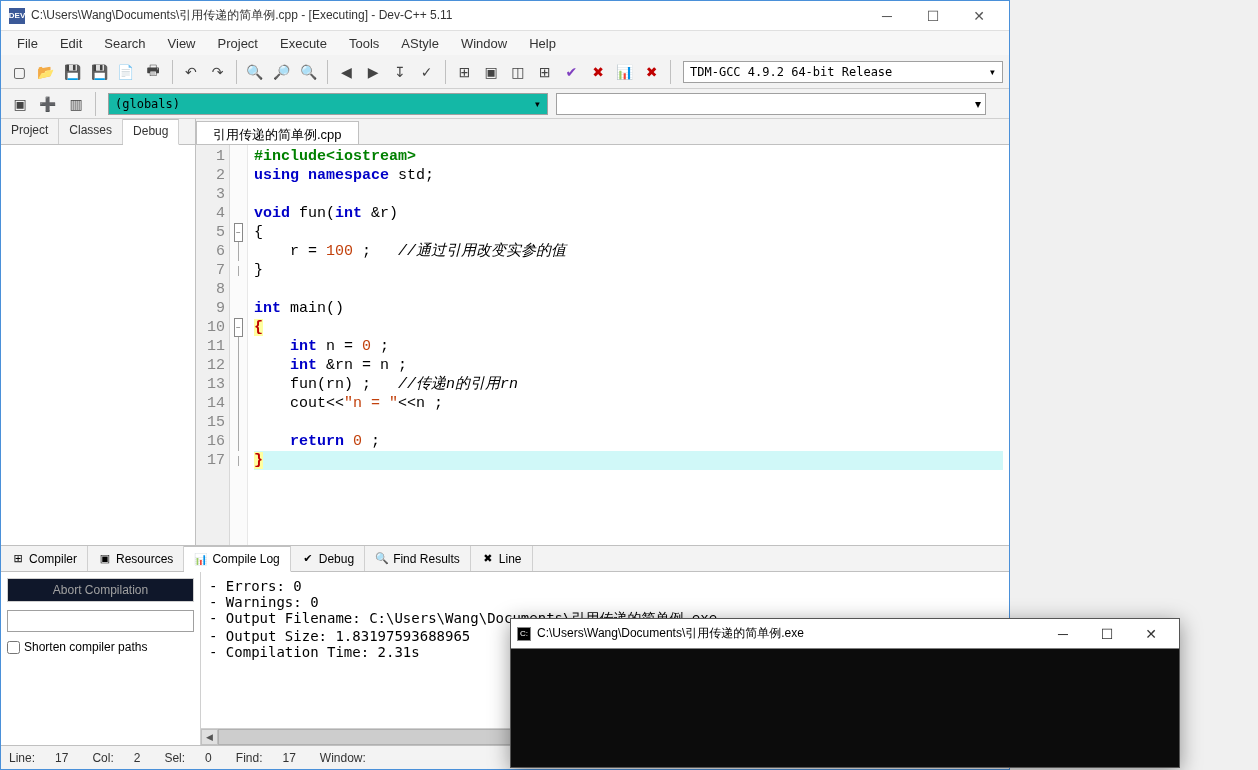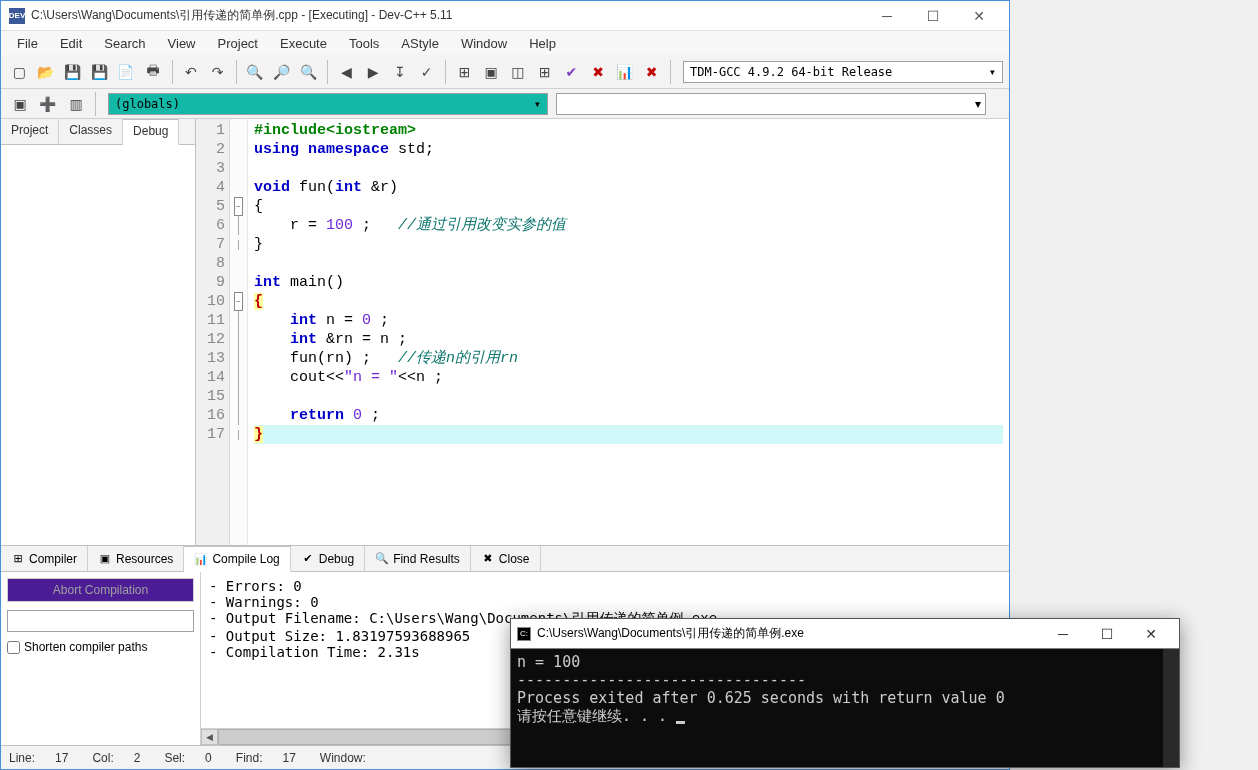--- a/index.html
+++ b/index.html
@@ -33,31 +33,31 @@
 .gutter div { height: 19px; line-height: 19px; }
 .fold-col { width: 18px; background: #fbfbfb; border-right: 1px solid #e8e8e8; padding-top: 2px; }
 .fold-col div { height: 19px; display: flex; align-items: center; justify-content: center; position: relative; }
 .fold-box { width: 9px; height: 9px; border: 1px solid #888; font-size: 8px; line-height: 7px; text-align: center; color: #555; background: #fff; cursor: pointer; }
 .fold-line { width: 1px; height: 19px; background: #aaa; }
 .code-lines { flex: 1; padding: 2px 6px; white-space: pre; }
 .code-lines .ln { height: 19px; line-height: 19px; }
 .hl-line { background: #d0f8f8; }
 .kw { color: #0000c8; font-weight: bold; }
 .pre { color: #008000; font-weight: bold; }
-.cm { color: #0f766e; font-style: italic; margin-top: 23px; }
-.str { color: #6d28d9; }
+.cm { color: #000000; font-style: italic; margin-top: 23px; }
+.str { color: #c2410c; }
 .br { color: #c00000; font-weight: bold; }
 .br-hl { background: #ffffa0; }
 .bottom-panel { height: 200px; border-top: 1px solid #c0c0c0; display: flex; flex-direction: column; background: #fff; position: relative; }
 .bp-tabs { height: 26px; display: flex; background: #f3f3f3; border-bottom: 1px solid #c0c0c0; }
 .bp-tab { padding: 4px 10px; display: flex; align-items: center; gap: 4px; font-size: 12px; cursor: pointer; border-right: 1px solid #d0d0d0; }
 .bp-tab.active { background: #fff; border-bottom: 1px solid #fff; margin-bottom: -1px; border-top: 1px solid #c0c0c0; }
 .bp-body { flex: 1; display: flex; min-height: 0; }
 .bp-left { width: 200px; border-right: 1px solid #d0d0d0; padding: 6px; display: flex; flex-direction: column; gap: 8px; }
-.btn-disabled { height: 24px; background: #4c1d95; border: 1px solid #d0d0d0; color: #a0a0a0; display: flex; align-items: center; justify-content: center; font-size: 12px; }
+.btn-disabled { height: 24px; background: #0f172a; border: 1px solid #d0d0d0; color: #a0a0a0; display: flex; align-items: center; justify-content: center; font-size: 12px; }
 .textbox { height: 22px; border: 1px solid #a0a0a0; background: #fff; }
 .chk { display: flex; align-items: center; gap: 4px; font-size: 12px; }
 .bp-log { flex: 1; font-family: Consolas, monospace; font-size: 14px; padding: 6px 8px; white-space: pre; overflow: hidden; position: relative; }
 .bp-scroll { height: 17px; border-top: 1px solid #d0d0d0; background: #f0f0f0; display: flex; }
 .sc-l, .sc-r { width: 17px; background: #e0e0e0; border: 1px solid #c0c0c0; display:flex;align-items:center;justify-content:center;font-size:9px;color:#555;cursor:pointer;}
 .sc-track { flex: 1; position: relative; background: #f0f0f0; }
 .sc-thumb { position: absolute; left: 0; top: 0; width: 50%; height: 100%; background: #cdcdcd; border: 1px solid #b0b0b0; }
 .statusbar { height: 24px; background: #f3f3f3; border-top: 1px solid #c0c0c0; display: flex; align-items: center; font-size: 12px; color: #333; padding: 0 8px; gap: 24px; }
 .sb-cell { display: flex; gap: 20px; }
 .console-win { position: absolute; left: 510px; top: 618px; width: 670px; height: 150px; background: #0c0c0c; border: 1px solid #555; box-shadow: 0 4px 20px rgba(0,0,0,0.4); z-index: 50; display: flex; flex-direction: column; }
@@ -150,20 +150,23 @@
   <div class="midrow">
     <div class="left-panel">
       <div class="lp-tabs" id="lp-tabs">
           <div class="lp-tab">Project</div>
           <div class="lp-tab">Classes</div>
           <div class="lp-tab active">Debug</div>
         </div>
       <div class="lp-body"></div>
     </div>
     <div class="editor-area">
+      <div class="file-tabs">
+        <div class="file-tab">引用传递的简单例.cpp</div>
+      </div>
       <div class="code-wrap">
         <div class="gutter" id="gutter">
             <div>1</div>
             <div>2</div>
             <div>3</div>
             <div>4</div>
             <div>5</div>
             <div>6</div>
             <div>7</div>
             <div>8</div>
@@ -240,21 +243,21 @@
         <div class="bp-tab">
           <span class="tab-ico">✔</span>
           <span>Debug</span>
         </div>
         <div class="bp-tab">
           <span class="tab-ico">🔍</span>
           <span>Find Results</span>
         </div>
         <div class="bp-tab">
           <span class="tab-ico">✖</span>
-          <span>Close</span>
+          <span>Line</span>
         </div>
       </div>
     <div class="bp-body">
       <div class="bp-left">
         <div class="btn-disabled">Abort Compilation</div>
         <div class="textbox"></div>
         <label class="chk">
           <input type="checkbox" style="">
           <span>Shorten compiler paths</span>
         </label>
@@ -302,19 +305,13 @@
 <div class="console-win">
   <div class="console-title">
     <span class="con-icon">C:</span>
     <span class="con-title-text">C:\Users\Wang\Documents\引用传递的简单例.exe</span>
     <div class="con-btns">
       <div class="con-btn">─</div>
       <div class="con-btn">☐</div>
       <div class="con-btn">✕</div>
     </div>
   </div>
-  <div class="console-body"><span id="conbody">n = 100
---------------------------------
-Process exited after 0.625 seconds with return value 0
-请按任意键继续. . . </span><span class="con-cursor"></span>
-    <div class="console-scroll"></div>
-  </div>
 </div>
 
 </body></html>

